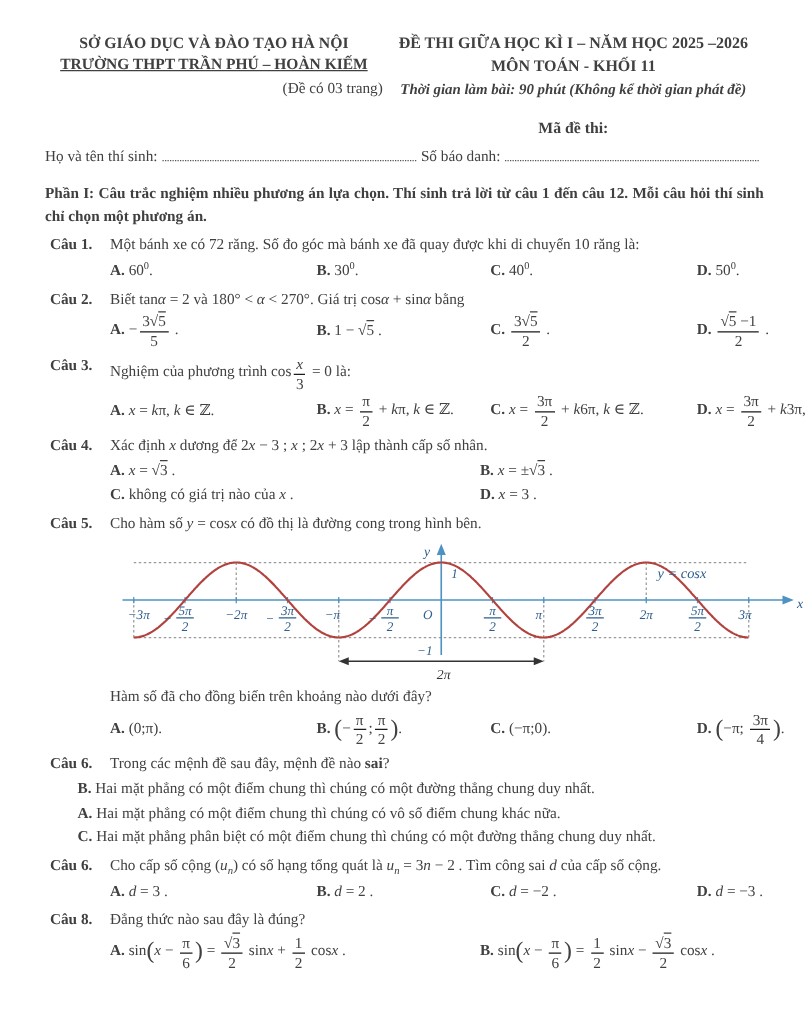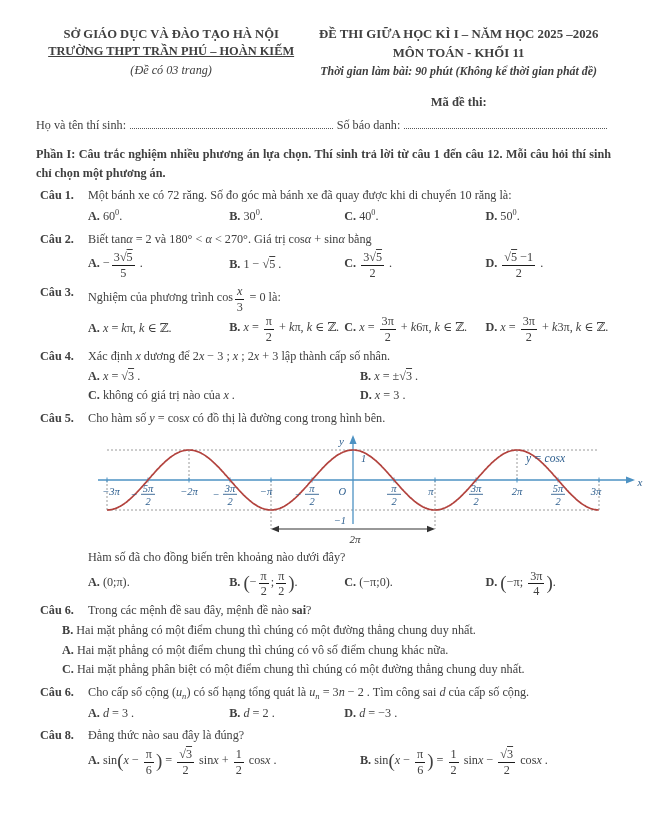--- a/index.html
+++ b/index.html
@@ -7,33 +7,33 @@
     width:645px;height:813px;box-sizing:border-box;overflow:hidden;
     background:#fff;margin:0 auto;padding:25px 34px 0 36px;
     font-family:"Liberation Serif","DejaVu Serif",serif;
     font-size:12.2px;color:#404040;line-height:1.45;
   }
   .hdr{display:flex;}
   .hl{width:47%;text-align:center;}
   .hr{width:53%;text-align:center;}
   .hl .l1{font-weight:bold;font-size:12.6px;}
   .hl .l2{font-weight:bold;font-size:12.4px;text-decoration:underline;}
-  .hl .l3{font-style:italic;margin-top:1px;}
+  .hl .l3{margin-top:1px;text-align:right;}
   .hr .l1{font-weight:bold;font-size:12.8px;}
   .hr .l2{font-weight:bold;font-size:12.8px;}
   .hr .l3{font-style:italic;font-weight:600;font-size:11.9px;margin-top:1px;}
   .hr .code{font-weight:bold;margin-top:13px;font-size:12.6px;}
   .name-row{display:flex;align-items:baseline;margin-top:4px;white-space:nowrap;}
   .dots{flex:1;border-bottom:1.6px dotted #555;margin:0 4px 3px 4px;height:1em;}
   .intro{font-weight:bold;margin-top:11px;line-height:1.5;text-align:justify;}
   #qs{margin-top:3px;}
   .q{position:relative;padding-left:52px;margin-top:5px;}
   .ql{position:absolute;left:4px;top:0;font-weight:bold;white-space:nowrap;}
   .qp{margin-top:3px;}
-  .opts{margin-top:2px;}
+  .opts{margin-top:2px;gap:24px;}
   .cols4{display:grid;grid-template-columns:27% 22% 27% 24%;align-items:center;}
   .cols2{display:grid;grid-template-columns:52% 48%;align-items:center;row-gap:2px;}
   .cols1 .opt{margin-top:2px;}
   .opt{line-height:1.45;}
   .ol{font-weight:bold;}
   
   .fr{display:inline-block;vertical-align:middle;text-align:center;margin:0 2px;position:relative;top:1px;line-height:1.05;}
   .fr .n{display:block;border-bottom:1px solid #1b1b1b;padding:0 2px 1px;}
   .fr .d{display:block;padding-top:1px;}
   .ov{text-decoration:overline;}
@@ -169,20 +169,21 @@
           <div class="opt"><b class="ol">D.</b> <span class="bp">(</span>−π; <span class="fr"><span class="n">3π</span><span class="d">4</span></span><span class="bp">)</span>.</div>
         </div></div>
       <div class="q"><span class="ql">Câu 6.</span><span class="qs">Trong các mệnh đề sau đây, mệnh đề nào <b>sai</b>?</span><div class="opts cols1" style="margin-left: -26px;">
           <div class="opt"><b class="ol">B.</b> Hai mặt phẳng có một điểm chung thì chúng có một đường thẳng chung duy nhất.</div>
           <div class="opt"><b class="ol">A.</b> Hai mặt phẳng có một điểm chung thì chúng có vô số điểm chung khác nữa.</div>
           <div class="opt"><b class="ol">C.</b> Hai mặt phẳng phân biệt có một điểm chung thì chúng có một đường thẳng chung duy nhất.</div>
         </div></div>
       <div class="q"><span class="ql">Câu 6.</span><span class="qs">Cho cấp số cộng (<i>u</i><sub>n</sub>) có số hạng tổng quát là <i>u</i><sub>n</sub> = 3<i>n</i> − 2 . Tìm công sai <i>d</i> của cấp số cộng.</span><div class="opts cols4">
           <div class="opt"><b class="ol">A.</b> <i>d</i> = 3 .</div>
           <div class="opt"><b class="ol">B.</b> <i>d</i> = 2 .</div>
+          <div class="opt"><b class="ol">C.</b> <i>d</i> = −2 .</div>
           <div class="opt"><b class="ol">D.</b> <i>d</i> = −3 .</div>
         </div></div>
       <div class="q"><span class="ql">Câu 8.</span><span class="qs">Đẳng thức nào sau đây là đúng?</span><div class="opts cols2">
           <div class="opt"><b class="ol">A.</b> sin<span class="bp">(</span><i>x</i> − <span class="fr"><span class="n">π</span><span class="d">6</span></span><span class="bp">)</span> = <span class="fr"><span class="n">√<span class="ov">3</span></span><span class="d">2</span></span> sin<i>x</i> + <span class="fr"><span class="n">1</span><span class="d">2</span></span> cos<i>x</i> .</div>
           <div class="opt"><b class="ol">B.</b> sin<span class="bp">(</span><i>x</i> − <span class="fr"><span class="n">π</span><span class="d">6</span></span><span class="bp">)</span> = <span class="fr"><span class="n">1</span><span class="d">2</span></span> sin<i>x</i> − <span class="fr"><span class="n">√<span class="ov">3</span></span><span class="d">2</span></span> cos<i>x</i> .</div>
         </div></div>
     </div>
 </div>
 
 </body></html>

